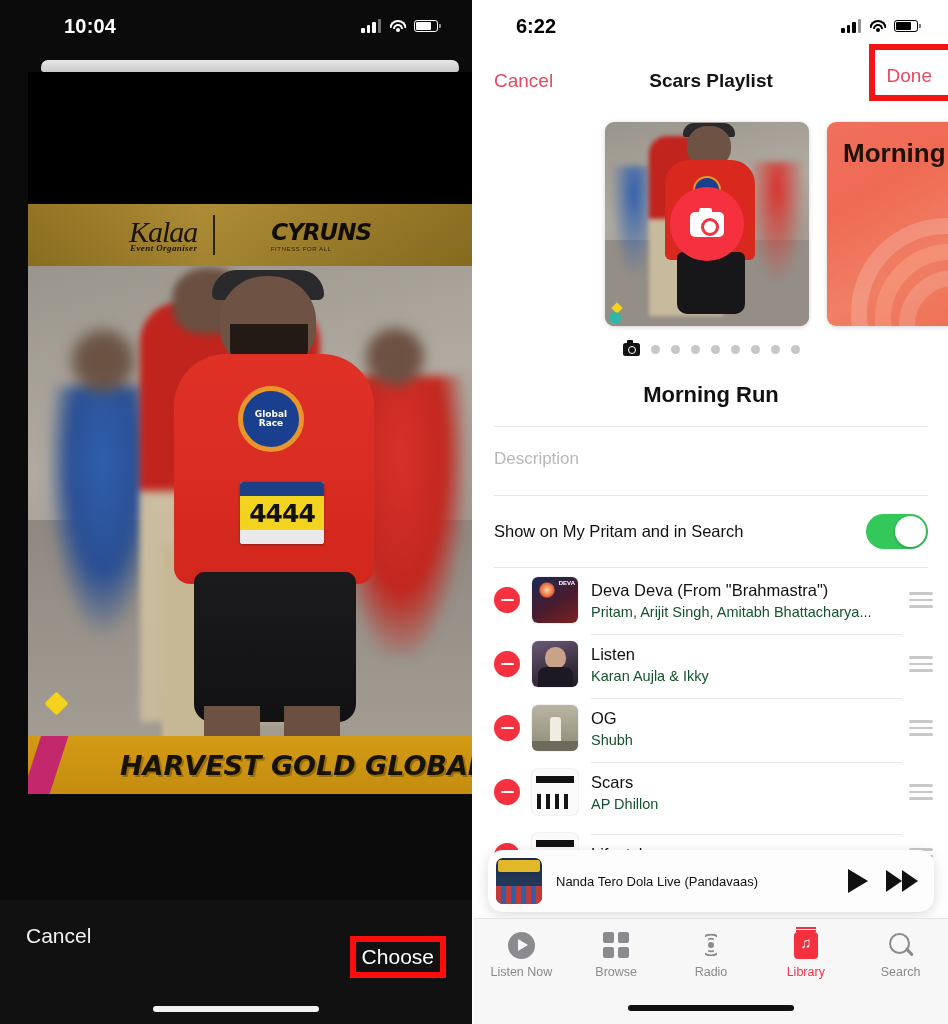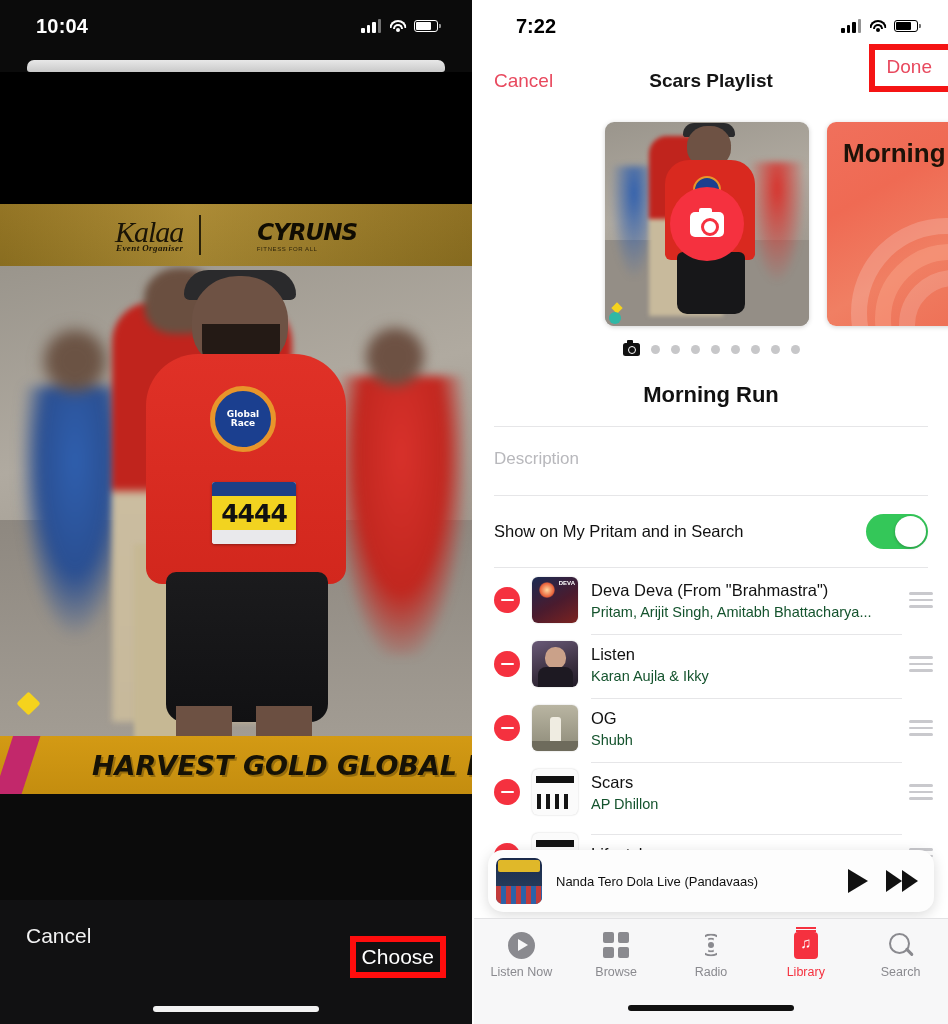--- a/index.html
+++ b/index.html
@@ -11,20 +11,21 @@
   }
   .screens { display:flex; width:948px; height:1024px; }
 
   
   .left {
     width:474px; height:1024px;
     background:#0b0b0b;
     position:relative;
     overflow:hidden;
     border-right:2px solid #ffffff;
+    padding-left:28px;
   }
   .l-status {
     height:52px; display:flex; align-items:center;
     justify-content:space-between; padding:0 34px 0 36px;
     color:#ffffff;
   }
   .l-time { font-size:20px; font-weight:700; letter-spacing:.2px; }
   .st-icons { display:flex; align-items:center; gap:8px; }
   .sig { display:flex; align-items:flex-end; gap:2px; height:14px; }
   .sig i { width:3.5px; background:currentColor; border-radius:1px; display:block; }
@@ -152,21 +153,21 @@
   
   .right { width:474px; height:1024px; background:#ffffff; position:relative; overflow:hidden; }
   .r-status { height:52px; display:flex; align-items:center; justify-content:space-between;
     padding:0 30px 0 42px; color:#000; }
   .r-time { font-size:20px; font-weight:700; }
 
   .r-nav { height:58px; display:flex; align-items:center; padding:0 0 0 20px; position:relative; }
   .nav-cancel { color:#e8495e; font-size:19px; }
   .nav-title { position:absolute; left:0; right:0; text-align:center; font-size:19px;
     font-weight:700; color:#141414; pointer-events:none; }
-  .done-wrap { position:absolute; right:0; top:-8px; padding:12px 16px 14px 18px; }
+  .done-wrap { position:absolute; right:0; top:-8px; padding:21px 16px 14px 18px; }
   .done-wrap .redbox2 { position:absolute; inset:0; border:6px solid #f51414; border-right:none; }
   .nav-done { position:relative; color:#e8495e; font-size:19px; font-weight:500; }
 
   .carousel { display:flex; gap:18px; padding:12px 0 0 131px; align-items:flex-start; }
   .cov { width:204px; height:204px; border-radius:9px; position:relative;
     flex:0 0 auto; overflow:hidden; box-shadow:0 1px 5px rgba(0,0,0,.18); }
   .cov-photo { background:linear-gradient(165deg,#9a958c,#b0aaa0 40%,#8e8880); }
   .cp-road { position:absolute; left:0; right:0; bottom:0; height:42%; background:#948e86; }
   .cp-blue { position:absolute; left:6px; top:44px; width:46px; height:112px;
     background:radial-gradient(ellipse at 50% 24%,#2f5fae,rgba(50,80,140,0) 72%); filter:blur(3px);}
@@ -382,21 +383,21 @@
         <div class="redbox"></div>
         <div class="l-choose">Choose</div>
       </div>
       <div class="home-bar-light"></div>
     </div>
   </div>
 
   <div class="right">
 
     <div class="r-status">
-      <div class="r-time">7:22</div>
+      <div class="r-time">6:22</div>
       <div class="st-icons">
         <div class="sig">
             <i></i>
             <i></i>
             <i></i>
             <i></i>
           </div>
         <div class="wifi">
             <span></span>
             <span></span>

